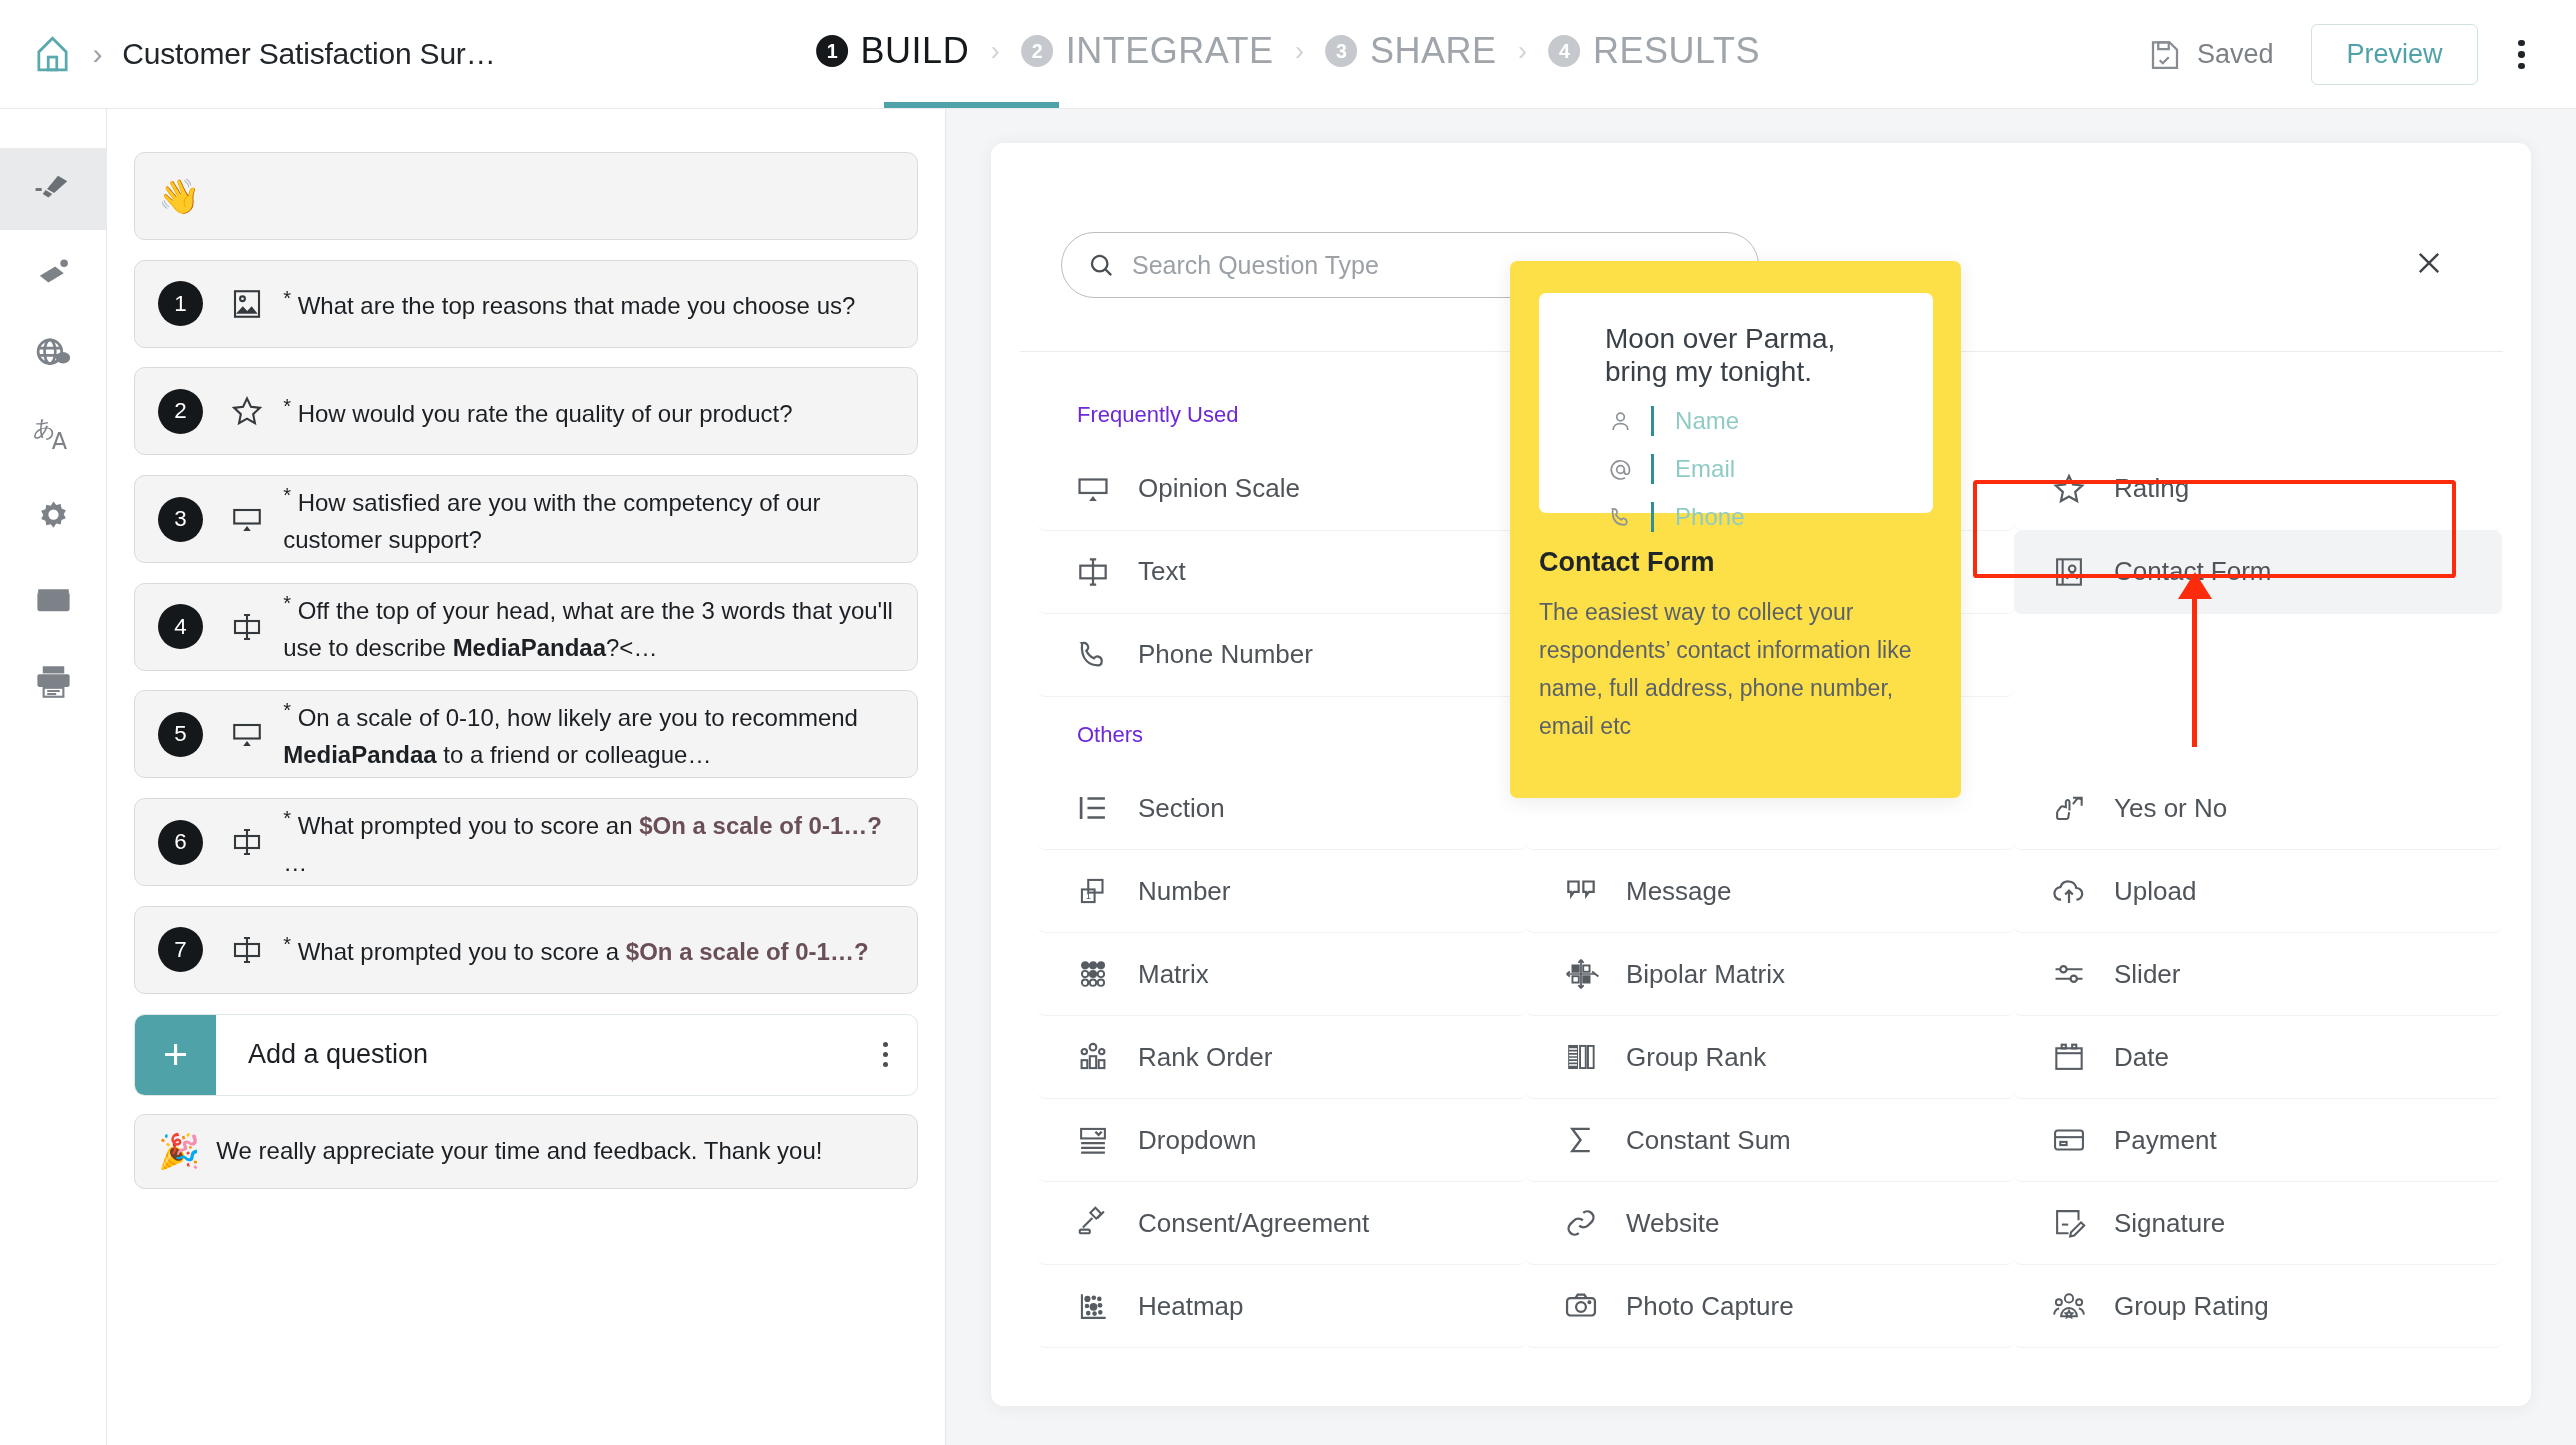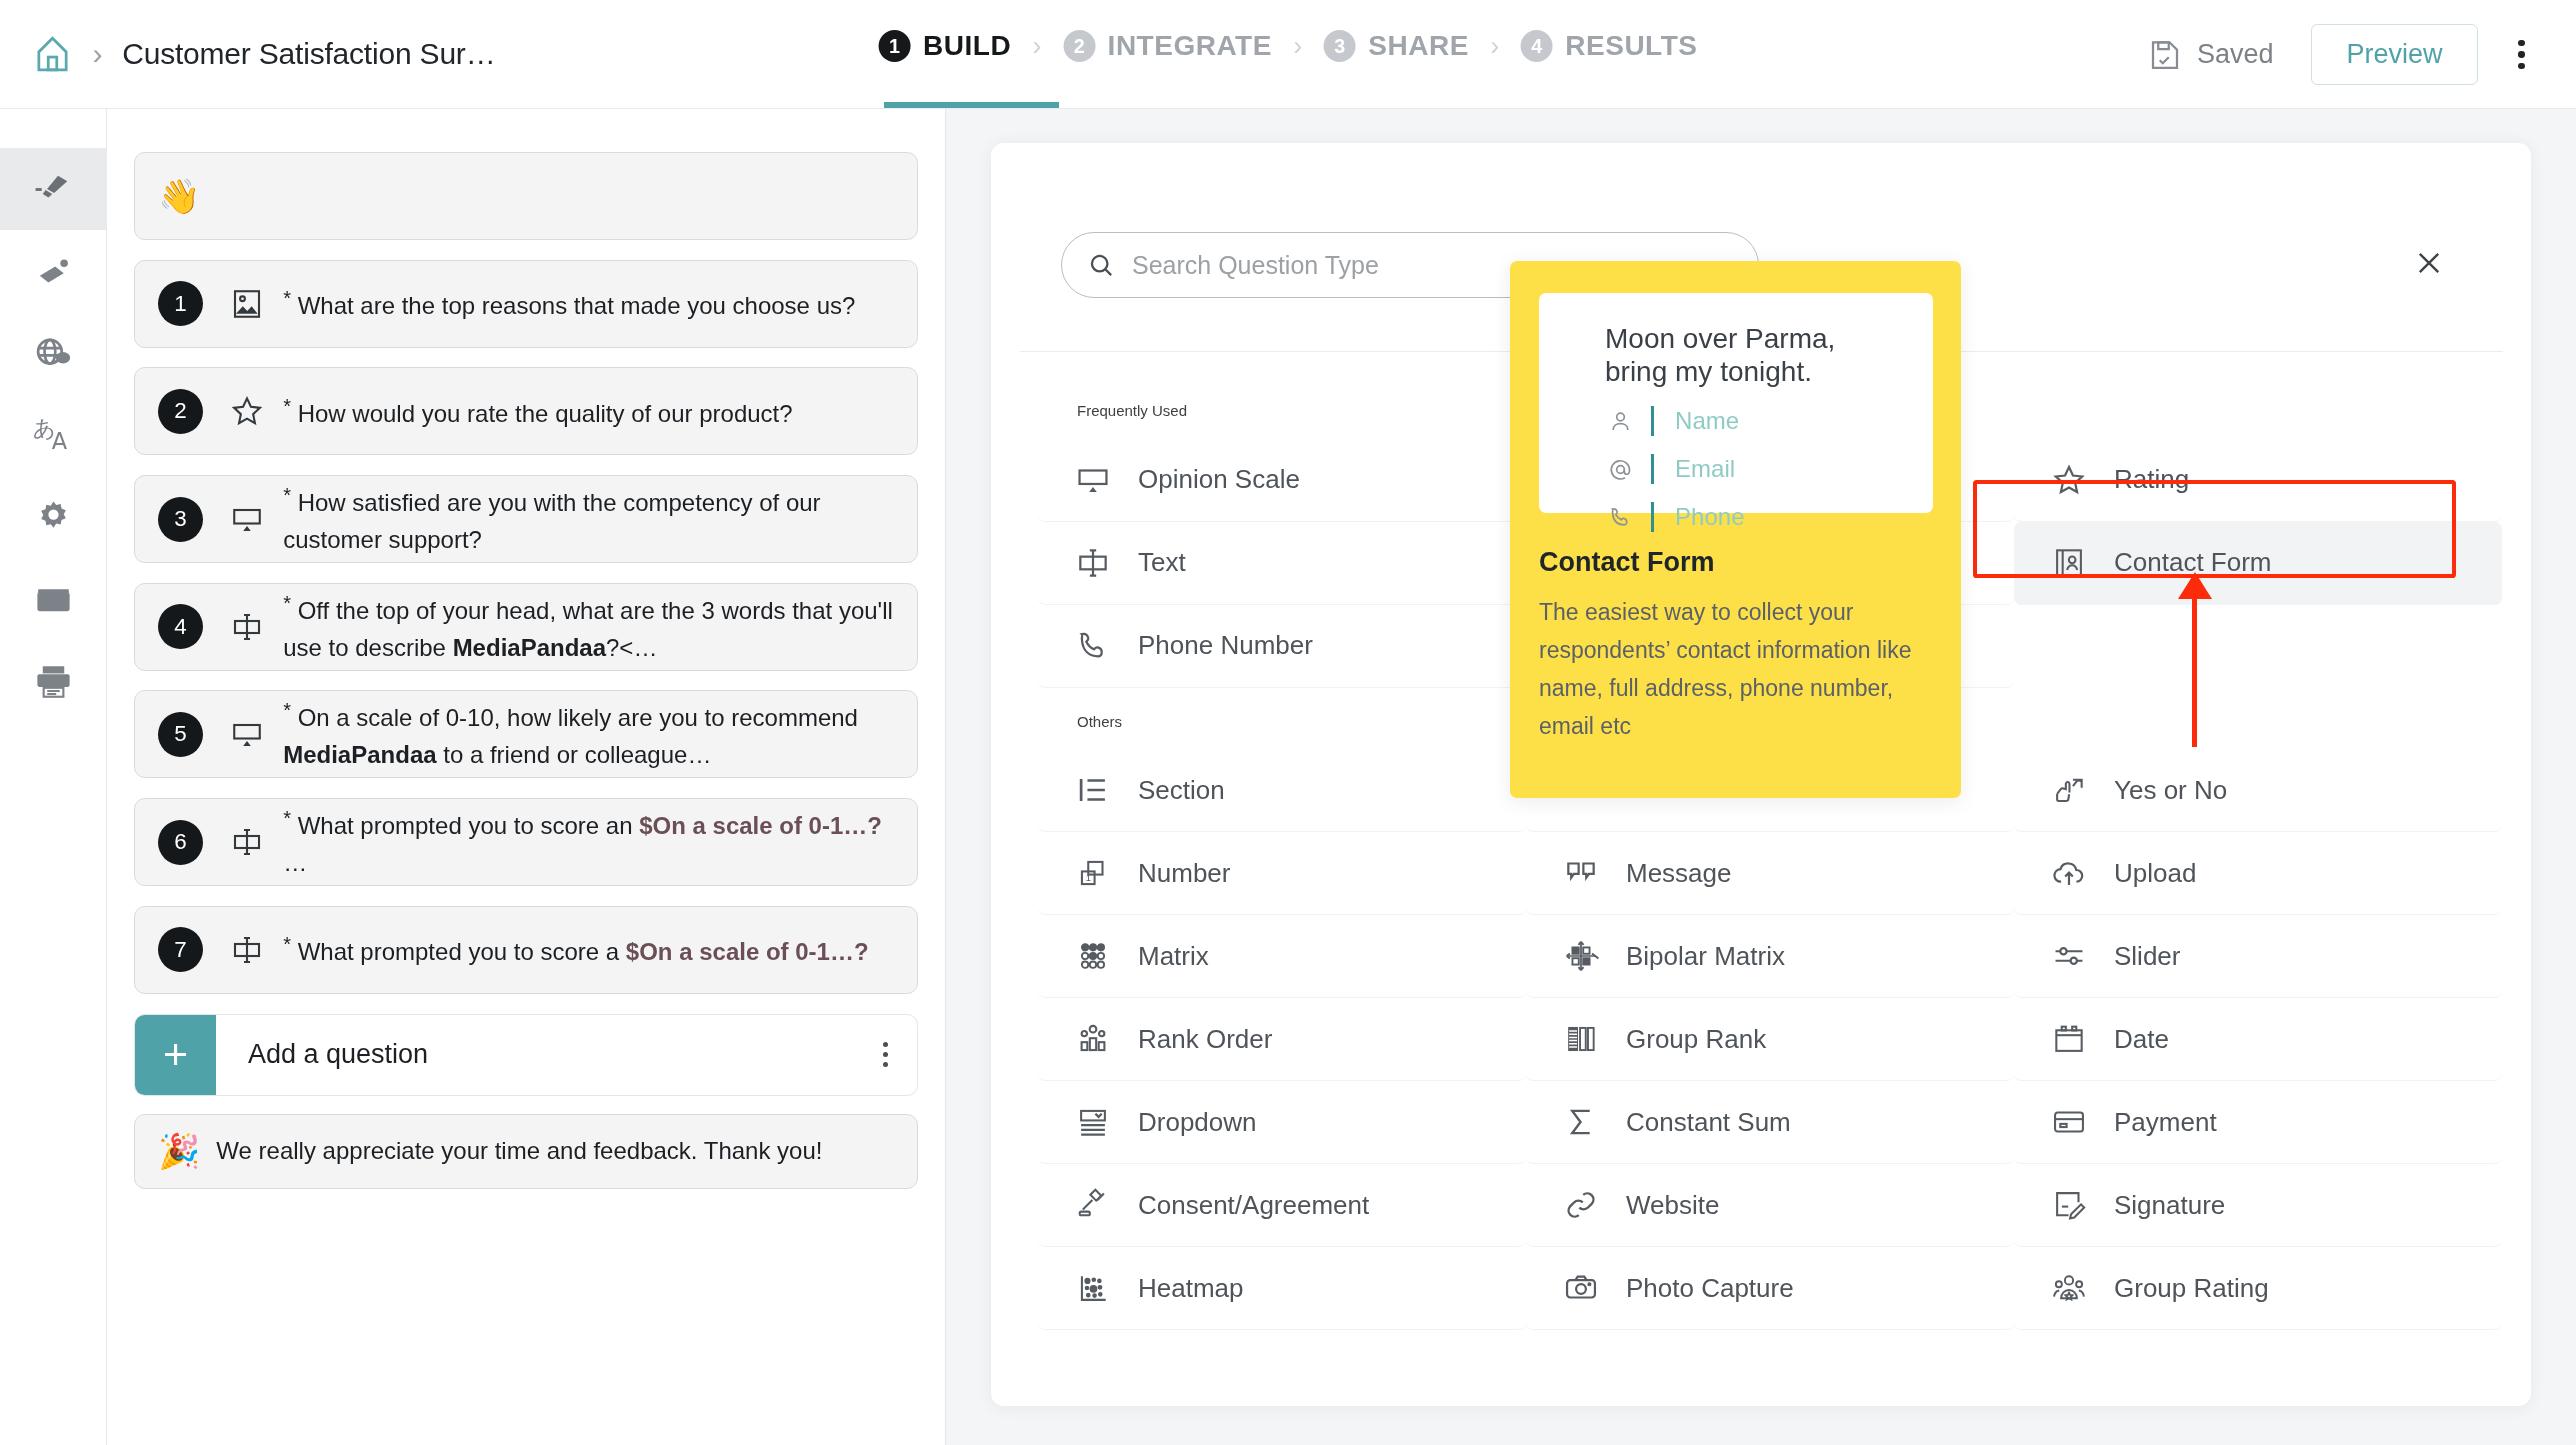--- a/index.html
+++ b/index.html
@@ -20,21 +20,21 @@
   .bc-sep { color: #9aa0a6; font-size: 30px; margin: 0 19.7px 0 12.5px; font-weight: 300; }
   .survey-title { font-size: 30px; color: #21262b; letter-spacing: -0.2px; }
 
   .steps { position: absolute; left: 50%; transform: translateX(-50%); display: flex; align-items: center; top: 30px; }
   .step { display: flex; align-items: center; gap: 12.5px; }
   .step .num {
     width: 32px; height: 32px; border-radius: 50%;
     display: flex; align-items: center; justify-content: center;
     font-size: 19.7px; color: #fff; font-weight: 700;
   }
-  .step .lbl { font-size: 28px; letter-spacing: 0.5px; font-weight: 700; }
+  .step .lbl { font-size: 36px; letter-spacing: 0.5px; font-weight: 400; }
   .step.active .num { background: #16191c; }
   .step.active .lbl { color: #16191c; }
   .step.idle .num { background: #c5c9cd; }
   .step.idle .lbl { color: #9fa5ab; }
   .step-chevron { color: #cfd3d7; font-size: 27px; margin: 0 21.5px; font-weight: 300; }
   .active-underline { position: absolute; left: 884px; top: 102px; width: 175px; height: 6.3px; background: #4ea2a8; }
 
   .hdr-right { position: absolute; right: 23px; top: 0; height: 109px; display: flex; align-items: center; gap: 0; }
   .saved-wrap { display: flex; align-items: center; gap: 14.3px; margin-right: 38px; }
   .saved-txt { font-size: 27px; color: #7c8288; }
@@ -105,21 +105,21 @@
     border: 0; outline: 0; font-size: 25px; color: #701a75; width: 100%;
     background: transparent; font-family: "Liberation Sans", sans-serif;
   }
   .searchbox input::placeholder { color: #9ba1a6; }
   .closex { position: absolute; right: 0; top: 3.6px; width: 54px; height: 54px;
             display:flex; align-items:center; justify-content:center; cursor: pointer; }
   .divider { position: absolute; left: 29px; top: 208px; width: 1483px; height: 0.9px; background: #ececec; }
 
   .grid { position: absolute; left: 47px; top: 234px; width: 1467px; display: flex; gap: 0; }
   .col { width: 488px; }
-  .sechead { font-size: 15px; color: #404040; padding: 25px 0 19.7px 39px; }
+  .sechead { font-size: 22px; color: #6d28d9; padding: 25px 0 19.7px 39px; }
   .sechead.blank { visibility: hidden; }
   .titem {
     height: 83px; display: flex; align-items: center; padding: 0 25px;
     border-bottom: 0.9px solid #f1f2f3; cursor: pointer; border-radius: 7.2px;
   }
   .titem .ic { width: 59px; flex: 0 0 59px; display: flex; align-items: center; justify-content: center; }
   .titem .nm { font-size: 26px; color: #4e545a; margin-left: 16px; }
   .titem.hl { background: #f2f3f4; }
   .titem.invisible { visibility: hidden; }
 

